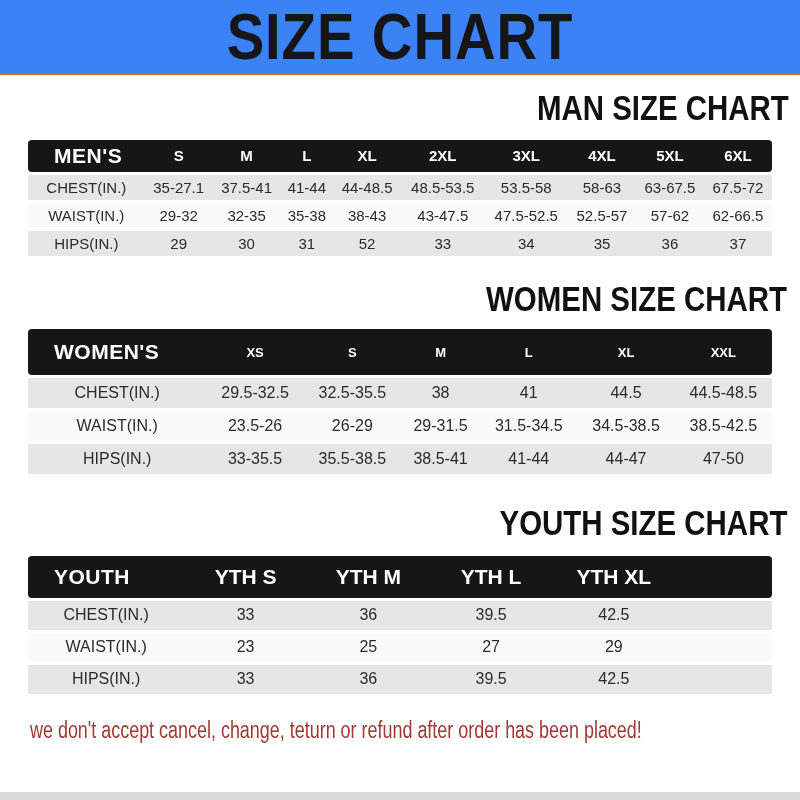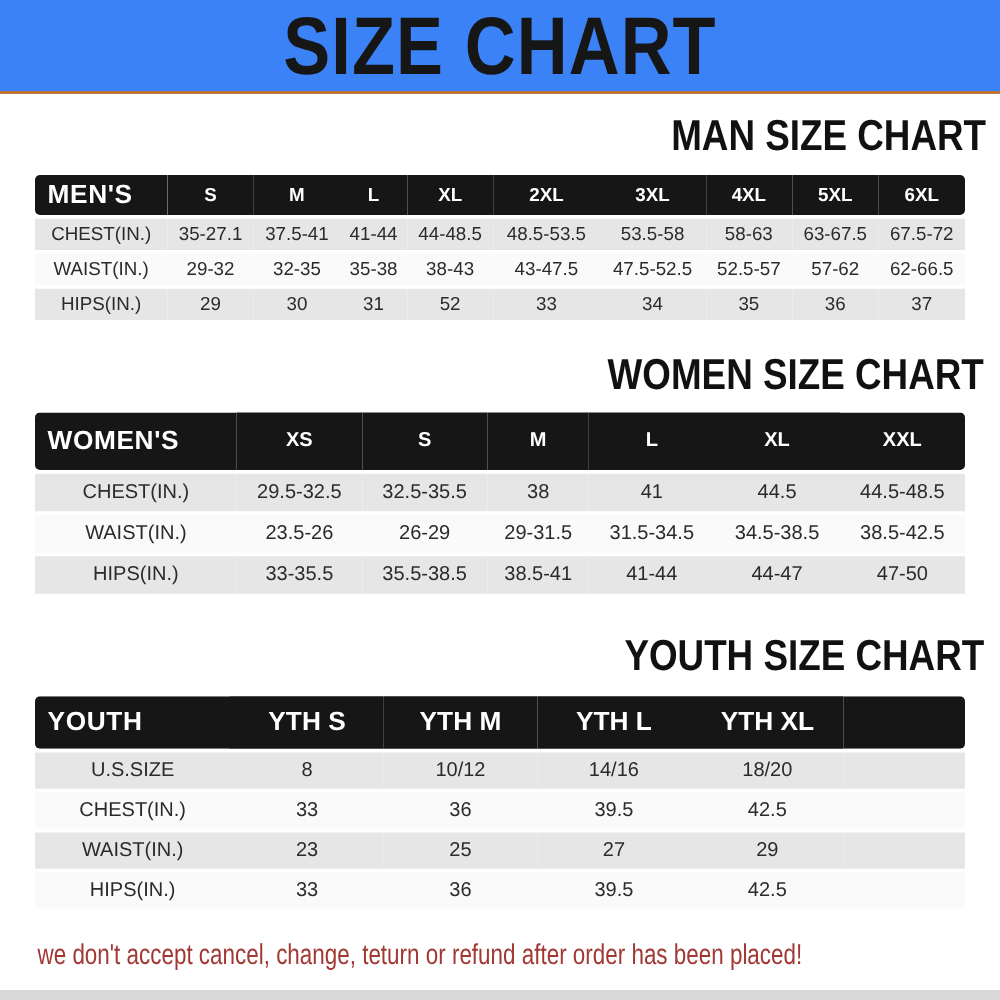--- a/index.html
+++ b/index.html
@@ -62,32 +62,32 @@
   thead tr { background: #161616; }
   thead th {
     color: #ffffff;
     font-weight: bold;
     text-align: center;
     vertical-align: middle;
     padding: 0;
   }
   thead th:first-child {
     text-align: left;
-    padding-left: 10px;
+    padding-left: 26px;
     font-size: 21px;
     letter-spacing: 0.5px;
     border-top-left-radius: 4px;
     border-bottom-left-radius: 4px;
   }
   thead th:last-child {
     border-top-right-radius: 4px;
     border-bottom-right-radius: 4px;
   }
   .men   thead th { height: 32px; font-size: 15px; }
-  .women thead th { height: 46px; font-size: 16px; }
+  .women thead th { height: 46px; font-size: 13px; }
   .youth thead th { height: 42px; font-size: 21px; }
   .men thead th:first-child, .women thead th:first-child, .youth thead th:first-child { font-size: 21px; }
 
   tbody tr:nth-child(odd)  { background: #E6E6E6; }
   tbody tr:nth-child(even) { background: #FAFAFA; }
   tbody th, tbody td {
     font-weight: normal;
     text-align: center;
     vertical-align: middle;
     padding: 0 2px;
@@ -254,28 +254,20 @@
         <th>YOUTH</th>
         <th>YTH S</th>
         <th>YTH M</th>
         <th>YTH L</th>
         <th>YTH XL</th>
         <th></th>
       </tr>
   </thead>
   <tbody>
       <tr>
-        <th>U.S.SIZE</th>
-        <td>8</td>
-        <td>10/12</td>
-        <td>14/16</td>
-        <td>18/20</td>
-        <td></td>
-      </tr>
-      <tr>
         <th>CHEST(IN.)</th>
         <td>33</td>
         <td>36</td>
         <td>39.5</td>
         <td>42.5</td>
         <td></td>
       </tr>
       <tr>
         <th>WAIST(IN.)</th>
         <td>23</td>

